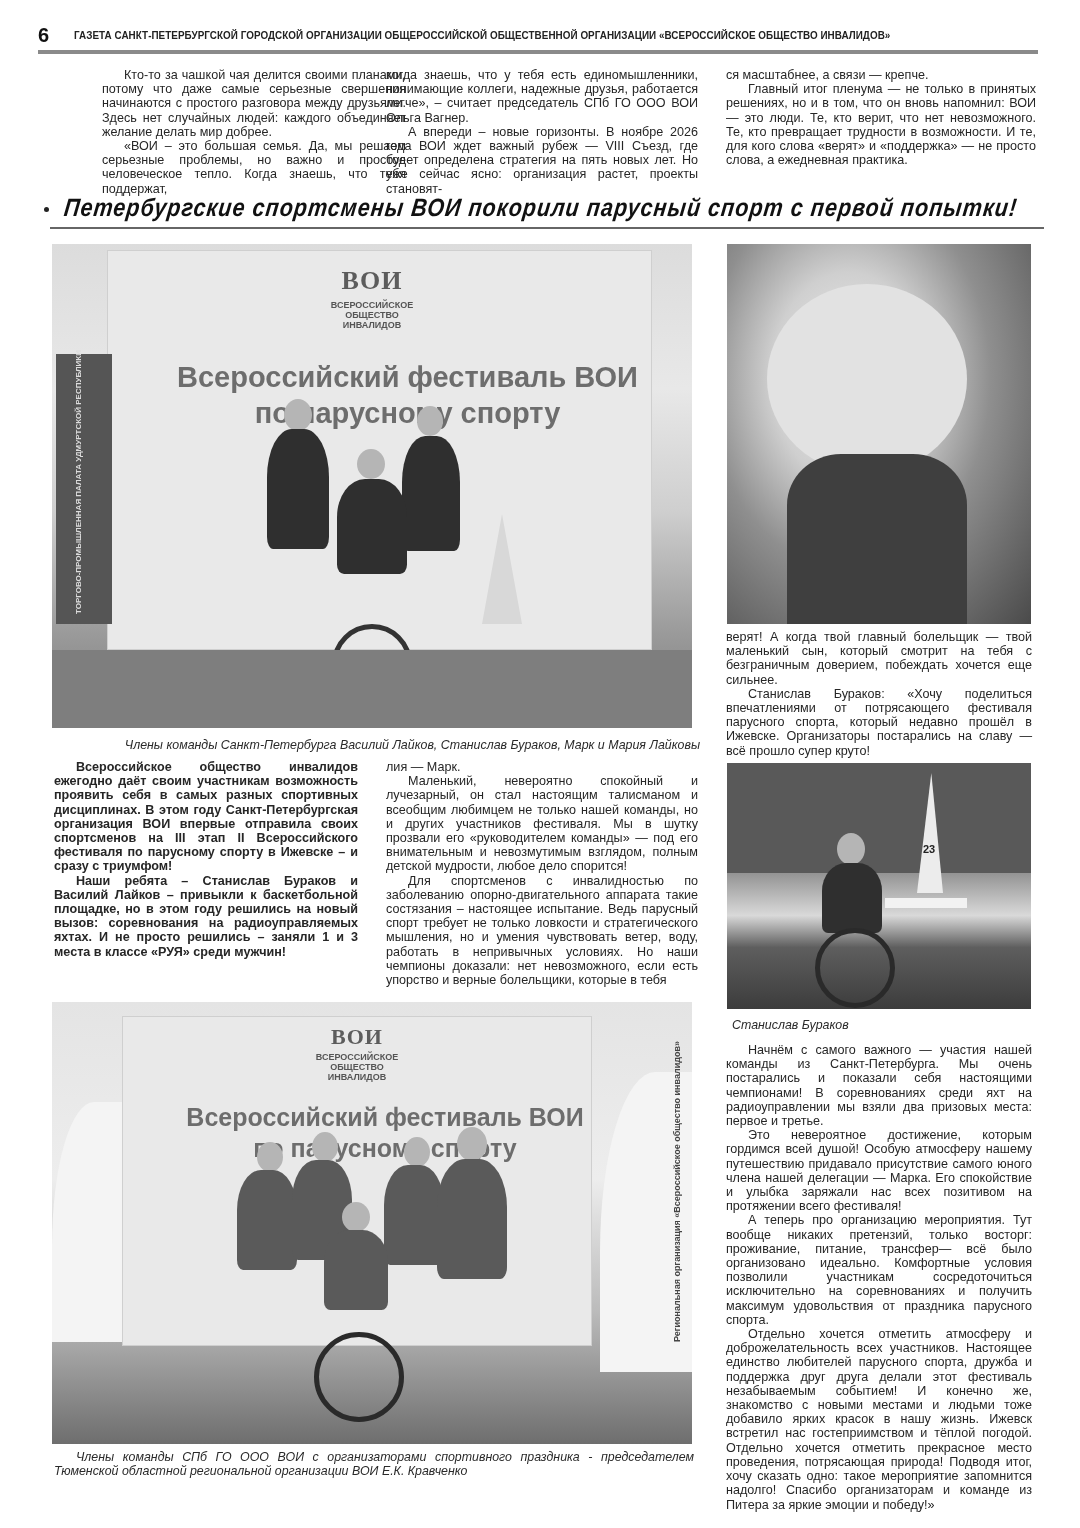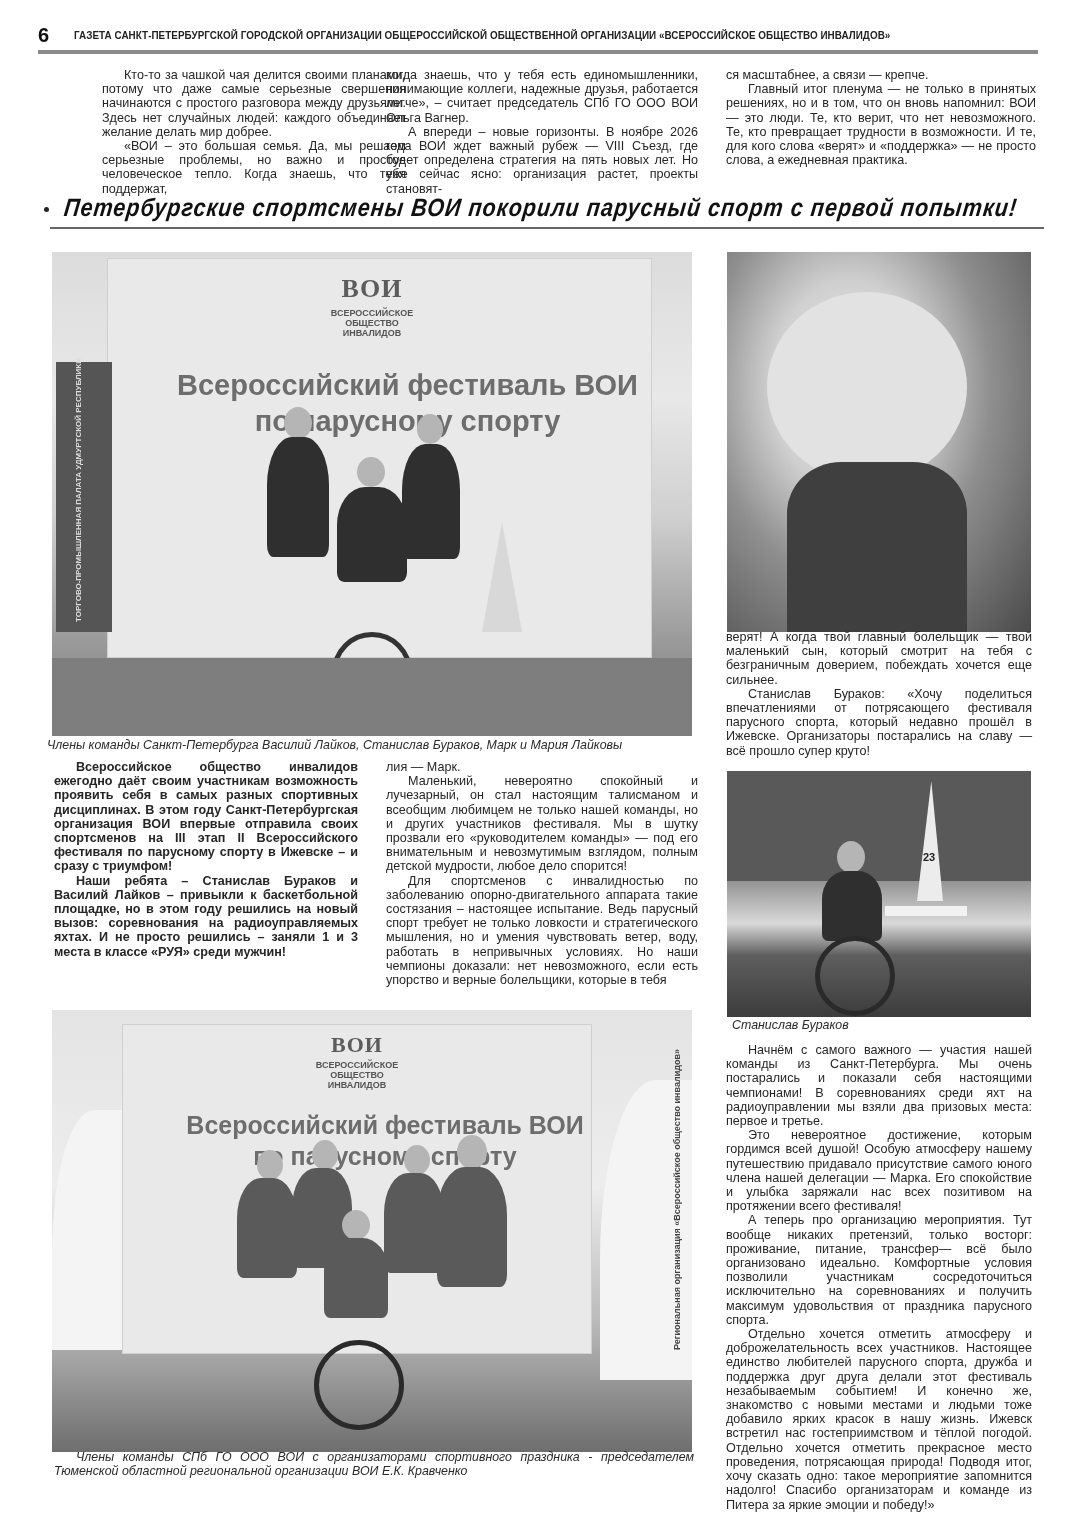--- a/index.html
+++ b/index.html
@@ -17,41 +17,41 @@
 
   .top-c1 { left: 54px; top: 68px; width: 304px; margin-left: 48px; }
   .top-c2 { left: 386px; top: 68px; width: 312px; }
   .top-c3 { left: 726px; top: 68px; width: 310px; }
 
   .headline { position: absolute; left: 44px; top: 193px; width: 1000px; height: 36px; }
   .headline-bullet { position: absolute; left: 0; top: 14px; width: 5px; height: 5px; background: #222; border-radius: 50%; }
   .headline-text { position: absolute; left: 22px; top: 0; font-family: "Liberation Sans", sans-serif; font-weight: bold; font-style: italic; font-size: 25px; letter-spacing: 1.2px; color: #111; white-space: nowrap; transform: scaleX(0.86) skewX(-8deg); transform-origin: left top; }
   .headline-rule { position: absolute; left: 6px; top: 34px; width: 994px; height: 2px; background: #666; }
 
-  .photo { position: absolute; overflow: hidden; background: #9a9a9a; margin-top: 8px; }
+  .photo { position: absolute; overflow: hidden; background: #9a9a9a; }
   .photo-main { left: 52px; top: 244px; width: 640px; height: 484px;
     background: linear-gradient(180deg, #dcdcdc 0%, #e8e8e8 30%, #cfcfcf 55%, #9b9b9b 80%, #7a7a7a 100%); }
   .photo-baby { left: 727px; top: 244px; width: 304px; height: 380px;
     background: radial-gradient(ellipse at 40% 35%, #f0f0f0 0%, #cfcfcf 30%, #8f8f8f 55%, #4a4a4a 100%); }
   .photo-sail { left: 727px; top: 763px; width: 304px; height: 246px;
     background: linear-gradient(180deg, #6e6e6e 0%, #808080 40%, #bdbdbd 55%, #d9d9d9 62%, #5e5e5e 75%, #3c3c3c 100%); }
   .photo-group { left: 52px; top: 1002px; width: 640px; height: 442px;
     background: linear-gradient(180deg, #e4e4e4 0%, #ededed 40%, #bbbbbb 70%, #6e6e6e 100%); }
 
   .banner { position: absolute; background: #e9e9e9; border: 1px solid #cfcfcf; }
   .banner-logo { position: absolute; font-weight: bold; color: #5c5c5c; text-align: center; font-size: 26px; letter-spacing: 1px; font-family: "Liberation Serif", serif; }
   .banner-sub { position: absolute; text-align: center; font-size: 9px; font-weight: bold; color: #555; line-height: 10px; }
   .banner-title { position: absolute; text-align: center; font-weight: bold; color: #6d6d6d; line-height: 1.25; white-space: nowrap; padding-left: 46px; }
   .flag-text { position: absolute; font-size: 8px; font-weight: bold; color: #ddd; transform: rotate(-90deg); transform-origin: left top; white-space: nowrap; }
   .person { position: absolute; background: #2f2f2f; border-radius: 40% 40% 10% 10%; }
   .head { position: absolute; background: #b5b5b5; border-radius: 50%; }
   .sail-number { position: absolute; font-size: 11px; font-weight: bold; color: #222; }
 
   .caption { position: absolute; font-style: italic; font-size: 12.4px; color: #2a2a2a; line-height: 14px; }
-  .cap1 { left: 47px; top: 738px; width: 640px; }
+  .cap1 { left: 60px; top: 738px; width: 640px; text-align: right; }
   .cap-sail { left: 732px; top: 1018px; }
   .cap-group { left: 54px; top: 1450px; width: 640px; text-align: justify; }
   .cap-group p { text-indent: 22px; }
 
   .mid-c1 { left: 54px; top: 760px; width: 304px; font-weight: bold; }
   .mid-c2 { left: 386px; top: 760px; width: 312px; }
   .right-top { left: 726px; top: 630px; width: 306px; }
   .right-bot { left: 726px; top: 1043px; width: 306px; }
 </style>
 </head>

